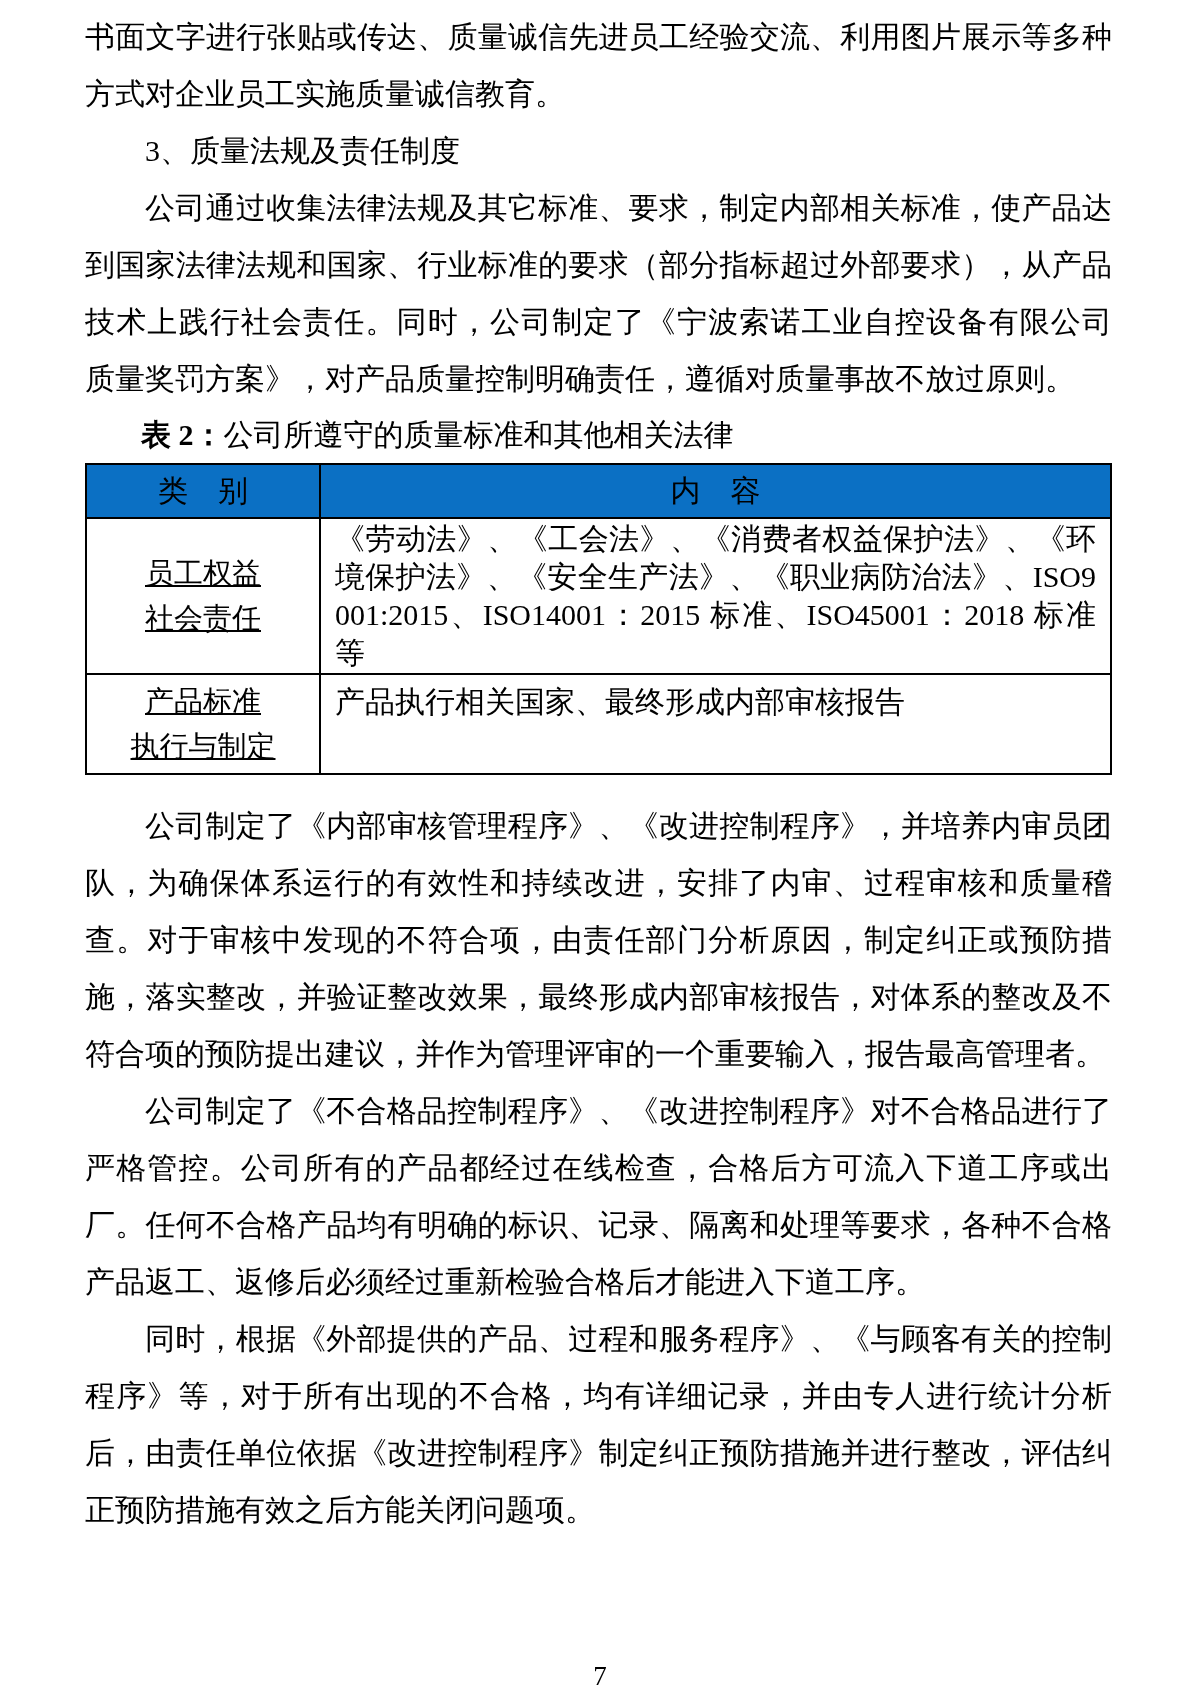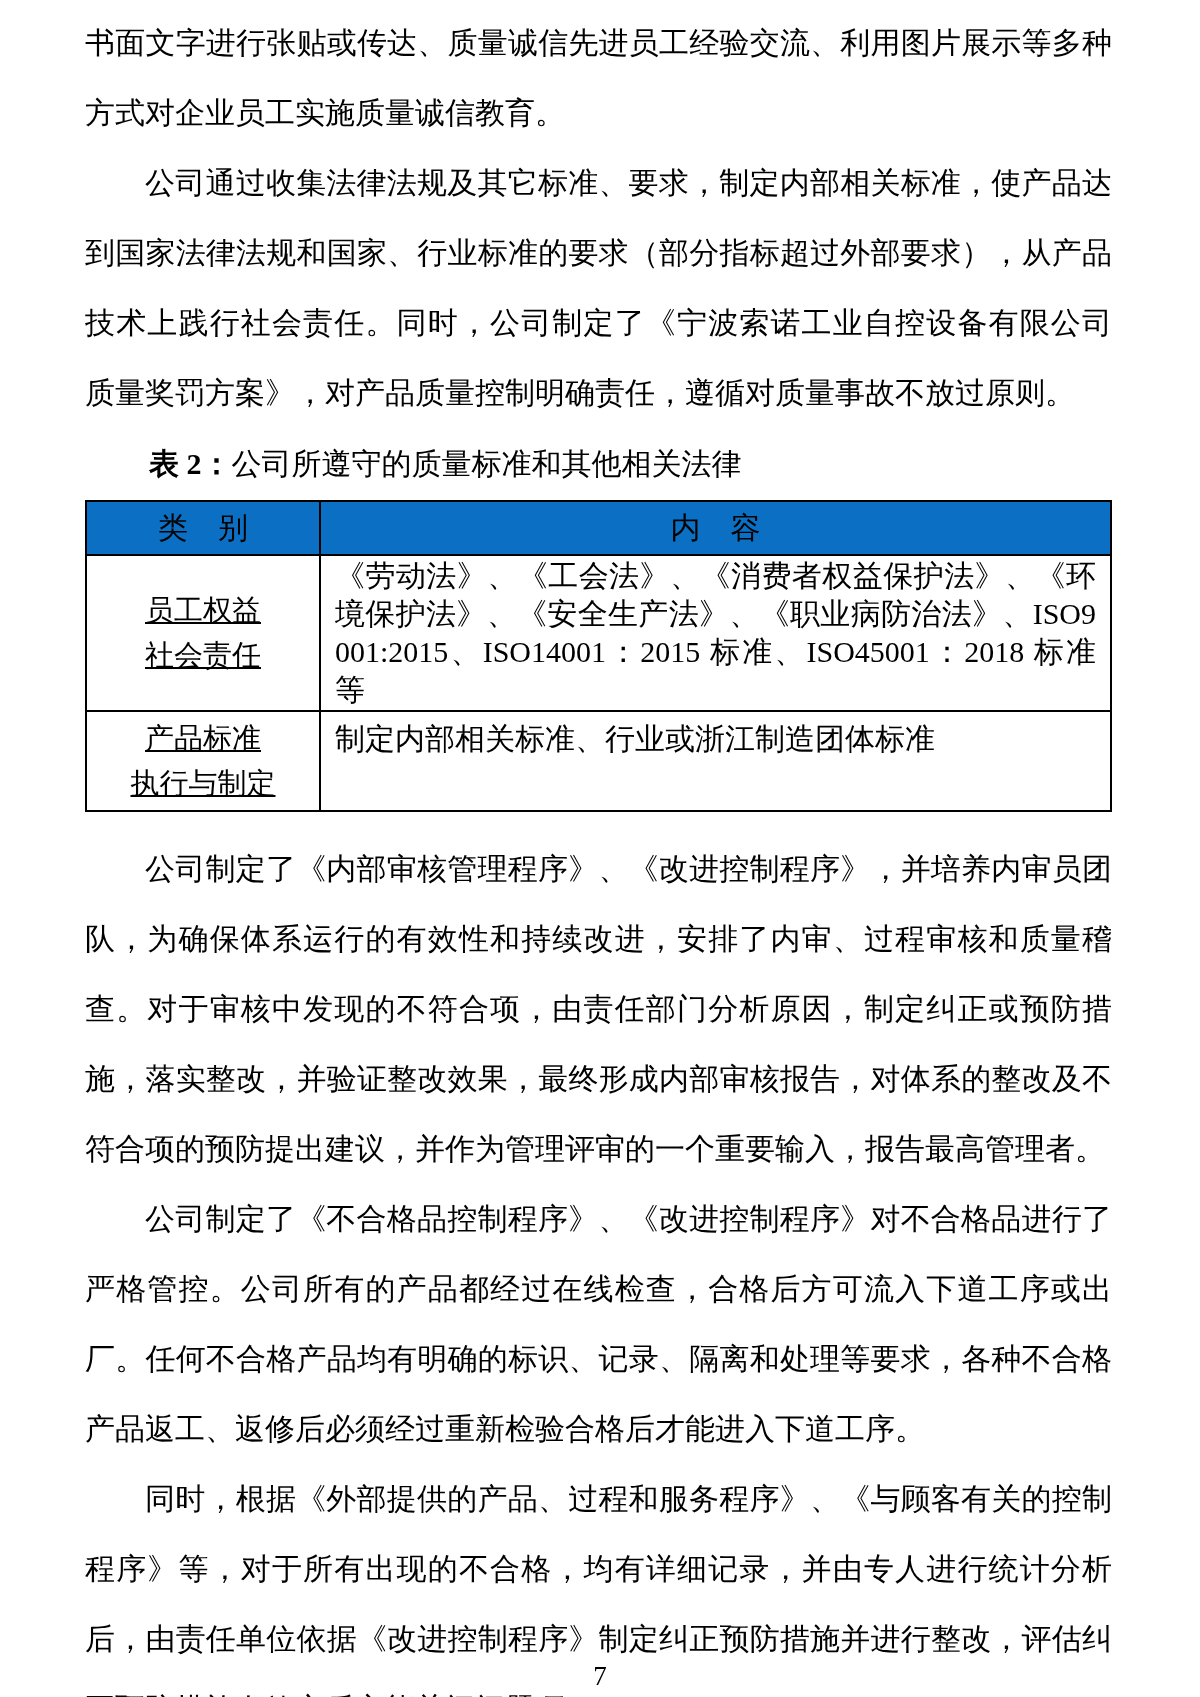--- a/index.html
+++ b/index.html
@@ -13,40 +13,40 @@
     position: relative;
     font-family: "Liberation Serif", "DejaVu Serif", serif;
     color: #000000;
     overflow: hidden;
   }
   .content {
     padding: 8px 88px 0 85px;
   }
   .para {
     font-size: 30px;
-    line-height: 70px;
+    line-height: 57px;
     text-align: justify;
     text-indent: 2em;
     margin: 0;
     word-break: break-all;
   }
   .para.noindent {
     text-indent: 0;
   }
   .heading {
     font-size: 30px;
     line-height: 57px;
     text-indent: 2em;
     margin: 0;
   }
   .caption {
     font-size: 30px;
     line-height: 48px;
     padding-left: 52px;
-    margin: 12px;
+    margin: 4px;
   }
   .caption-prefix {
     font-weight: bold;
   }
   table.std-table {
     border-collapse: collapse;
     width: 100%;
     table-layout: fixed;
     margin: 0 0 22px 0;
   }
@@ -95,20 +95,21 @@
     line-height: 30px;
   }
 </style>
 </head>
 <body>
 
 <div class="content">
 
   <p class="para noindent">书面文字进行张贴或传达、质量诚信先进员工经验交流、利用图片展示等多种方式对企业员工实施质量诚信教育。</p>
 
+  <p class="heading">3、质量法规及责任制度</p>
 
   <p class="para">公司通过收集法律法规及其它标准、要求，制定内部相关标准，使产品达到国家法律法规和国家、行业标准的要求（部分指标超过外部要求），从产品技术上践行社会责任。同时，公司制定了《宁波索诺工业自控设备有限公司 质量奖罚方案》，对产品质量控制明确责任，遵循对质量事故不放过原则。</p>
 
   <p class="caption"><span class="caption-prefix">表 2：</span><span>公司所遵守的质量标准和其他相关法律</span></p>
 
   <table class="std-table">
     <colgroup>
       <col class="col-cat">
       <col>
     </colgroup>
@@ -124,21 +125,21 @@
           <div>员工权益</div>
           <div>社会责任</div>
         </td>
         <td class="content-cell">《劳动法》、《工会法》、《消费者权益保护法》、《环境保护法》、《安全生产法》、《职业病防治法》、ISO9001:2015、ISO14001：2015 标准、ISO45001：2018 标准等</td>
       </tr>
       <tr class="row-2">
         <td class="cat-cell">
           <div>产品标准</div>
           <div>执行与制定</div>
         </td>
-        <td class="content-cell">制定内部相关标准、行业或浙江制造团体标准</td>
+        <td class="content-cell">产品执行相关国家、最终形成内部审核报告</td>
       </tr>
     </tbody>
   </table>
 
   <p class="para">公司制定了《内部审核管理程序》、《改进控制程序》，并培养内审员团队，为确保体系运行的有效性和持续改进，安排了内审、过程审核和质量稽查。对于审核中发现的不符合项，由责任部门分析原因，制定纠正或预防措施，落实整改，并验证整改效果，最终形成内部审核报告，对体系的整改及不符合项的预防提出建议，并作为管理评审的一个重要输入，报告最高管理者。</p>
 
   <p class="para">公司制定了《不合格品控制程序》、《改进控制程序》对不合格品进行了严格管控。公司所有的产品都经过在线检查，合格后方可流入下道工序或出厂。任何不合格产品均有明确的标识、记录、隔离和处理等要求，各种不合格产品返工、返修后必须经过重新检验合格后才能进入下道工序。</p>
 
   <p class="para">同时，根据《外部提供的产品、过程和服务程序》、《与顾客有关的控制程序》等，对于所有出现的不合格，均有详细记录，并由专人进行统计分析后，由责任单位依据《改进控制程序》制定纠正预防措施并进行整改，评估纠正预防措施有效之后方能关闭问题项。</p>
 

